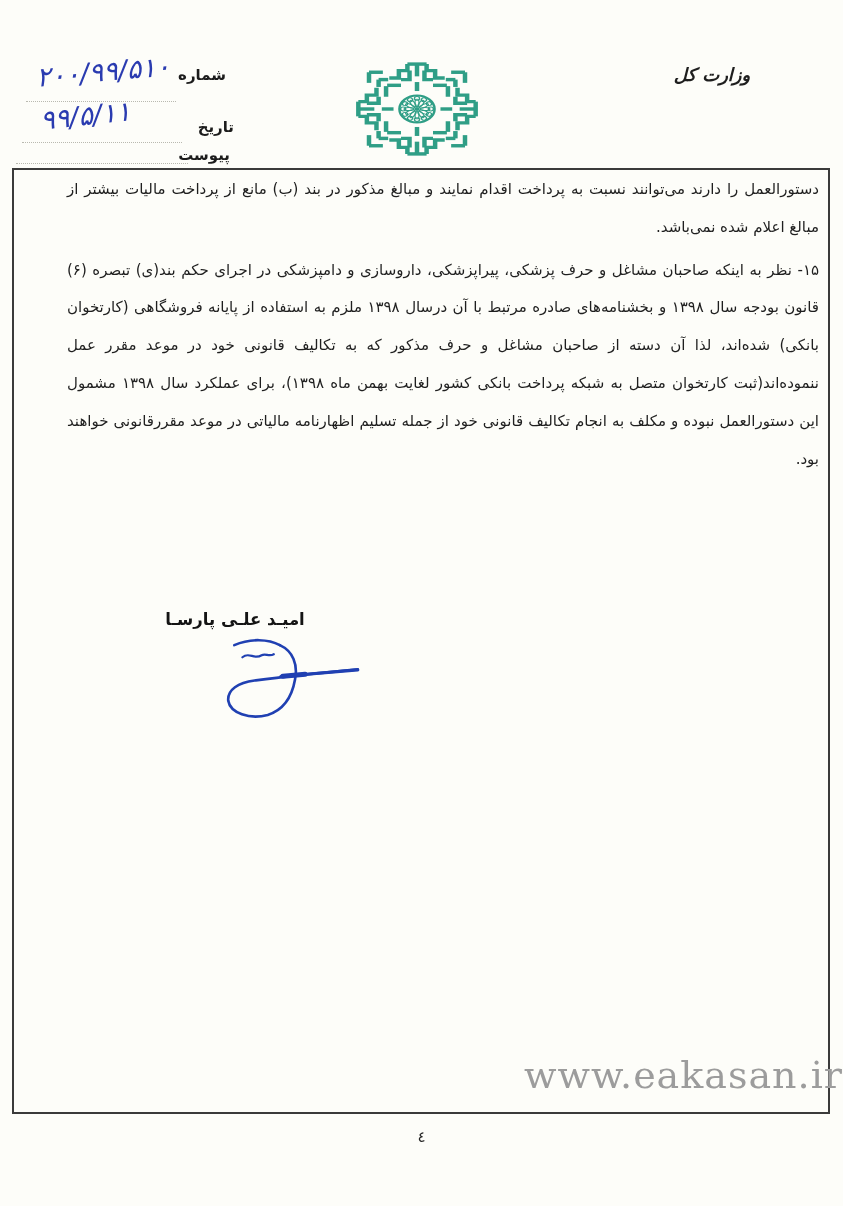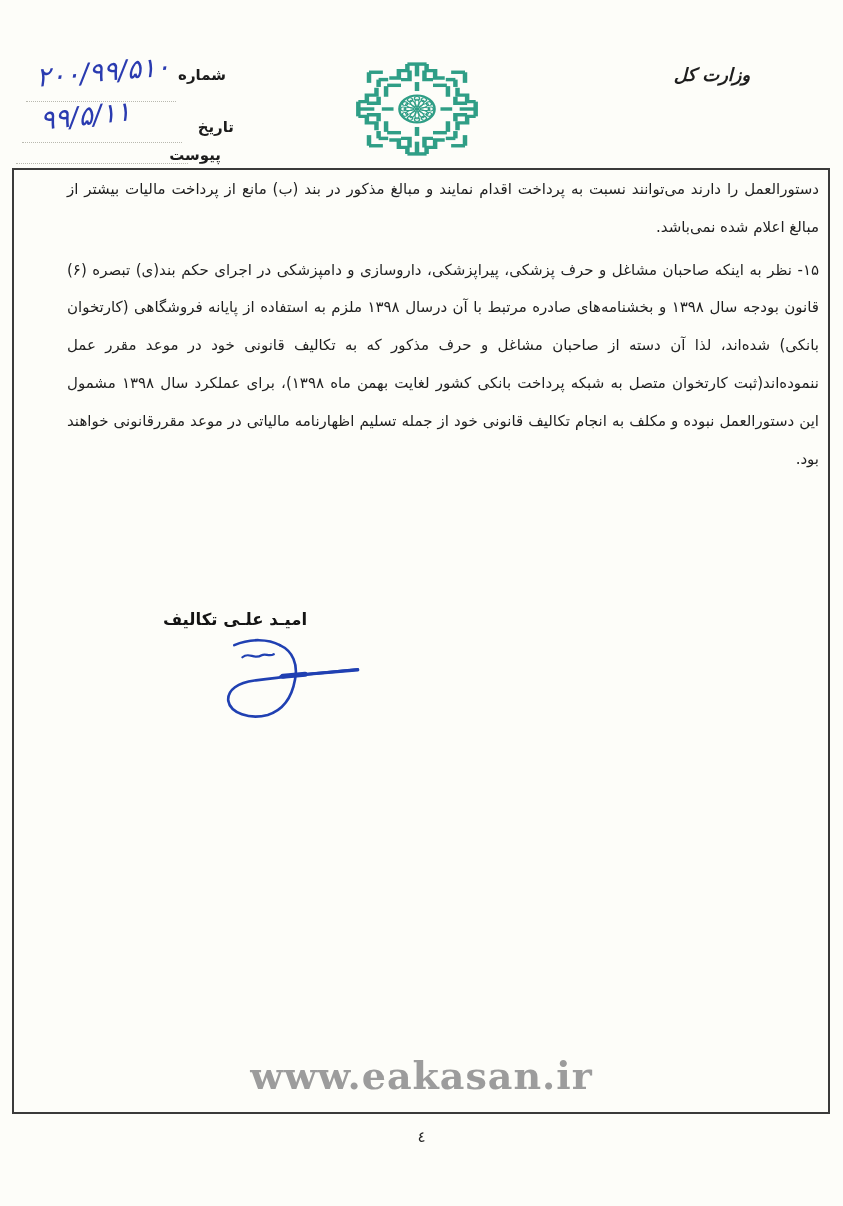--- a/index.html
+++ b/index.html
@@ -23,21 +23,21 @@
   .logo-wrap { position:absolute; left:353px; top:60px; width:128px; height:98px; }
   .logo-wrap svg { width:100%; height:100%; }
 
   .fields { position:absolute; left:14px; top:50px; width:240px; height:118px; }
   .f-label {
     position:absolute; direction:rtl; font-size:15px; font-weight:700;
     color:#1c1c1c;
   }
   .f-label.num  { right:28px; top:16px; }
   .f-label.date { right:20px; top:68px; }
-  .f-label.att  { right:33px; top:96px; }
+  .f-label.att  { right:24px; top:96px; }
   .f-value {
     position:absolute; direction:ltr; color:#2a3bb0;
     font-size:27px; font-style:italic; letter-spacing:3px; white-space:nowrap;
   }
   .f-value.num  { left:22px; top:6px;  transform:rotate(-5deg); }
   .f-value.date { left:26px; top:50px; transform:rotate(-6deg); }
   .dotline { position:absolute; border-bottom:1px dotted #b9b9b0; height:0; }
   .dl1 { left:12px; top:51px;  width:150px; }
   .dl2 { left:8px;  top:92px;  width:160px; }
   .dl3 { left:2px;  top:113px; width:172px; }
@@ -58,21 +58,21 @@
     position:absolute; left:160px; top:610px; width:150px;
     direction:rtl; text-align:center; font-size:16.5px; font-weight:700;
     color:#141414; white-space:nowrap;
   }
   .sig-ink { position:absolute; left:222px; top:634px; width:142px; height:86px; }
   .sig-ink svg { width:100%; height:100%; }
 
   
   .watermark {
     position:absolute; left:0; top:1053px; width:100%;
-    text-align:center; font-family:"DejaVu Serif", serif; font-weight:700;
+    text-align:right; font-family:"DejaVu Serif", serif; font-weight:400;
     font-size:38px; color:#9c9c9c; letter-spacing:1px;
   }
   .page-num {
     position:absolute; left:0; top:1128px; width:100%;
     text-align:center; font-size:15px; color:#222;
   }
 </style>
 </head>
 <body>
 
@@ -162,21 +162,21 @@
     <div class="dotline dl3"></div>
   </div>
 
   <div class="doc-box">
     <div class="doc-text">
       <p>دستورالعمل را دارند می‌توانند نسبت به پرداخت اقدام نمایند و مبالغ مذکور در بند (ب) مانع از پرداخت مالیات بیشتر از مبالغ اعلام شده نمی‌باشد.</p>
       <p>۱۵- نظر به اینکه صاحبان مشاغل و حرف پزشکی، پیراپزشکی، داروسازی و دامپزشکی در اجرای حکم بند(ی) تبصره (۶) قانون بودجه سال ۱۳۹۸ و بخشنامه‌های صادره مرتبط با آن درسال ۱۳۹۸ ملزم به استفاده از پایانه فروشگاهی (کارتخوان بانکی) شده‌اند، لذا آن دسته از صاحبان مشاغل و حرف مذکور که به تکالیف قانونی خود در موعد مقرر عمل ننموده‌اند(ثبت کارتخوان متصل به شبکه پرداخت بانکی کشور لغایت بهمن ماه ۱۳۹۸)، برای عملکرد سال ۱۳۹۸ مشمول این دستورالعمل نبوده و مکلف به انجام تکالیف قانونی خود از جمله تسلیم اظهارنامه مالیاتی در موعد مقررقانونی خواهند بود.</p>
     </div>
   </div>
 
-  <div class="sig-name">امیـد علـی تکالیف</div>
+  <div class="sig-name">امیـد علـی پارسـا</div>
   <div class="sig-ink">
     <svg viewBox="0 0 140 85" aria-hidden="true">
       <g stroke="#2040b2" fill="none" stroke-linecap="round" stroke-linejoin="round">
         <path d="M12 11 C 28 4, 46 5, 57 11" stroke-width="2.6"></path>
         <path d="M20 23 C 27 17, 31 26, 39 21 C 43 18.5, 46 23, 51 20" stroke-width="2.2"></path>
         <path d="M57 11 C 70 17, 75 30, 72 45 C 69 62, 61 75, 45 80 C 27 85, 8 78, 6 66 C 5 55, 16 48, 32 46 C 55 43, 70 41, 134 35" stroke-width="2.6"></path>
         <path d="M58 42 L 134 35.5" stroke-width="3.2"></path>
         <path d="M60 41.8 l 22 -2" stroke-width="5"></path>
       </g>
     </svg>

